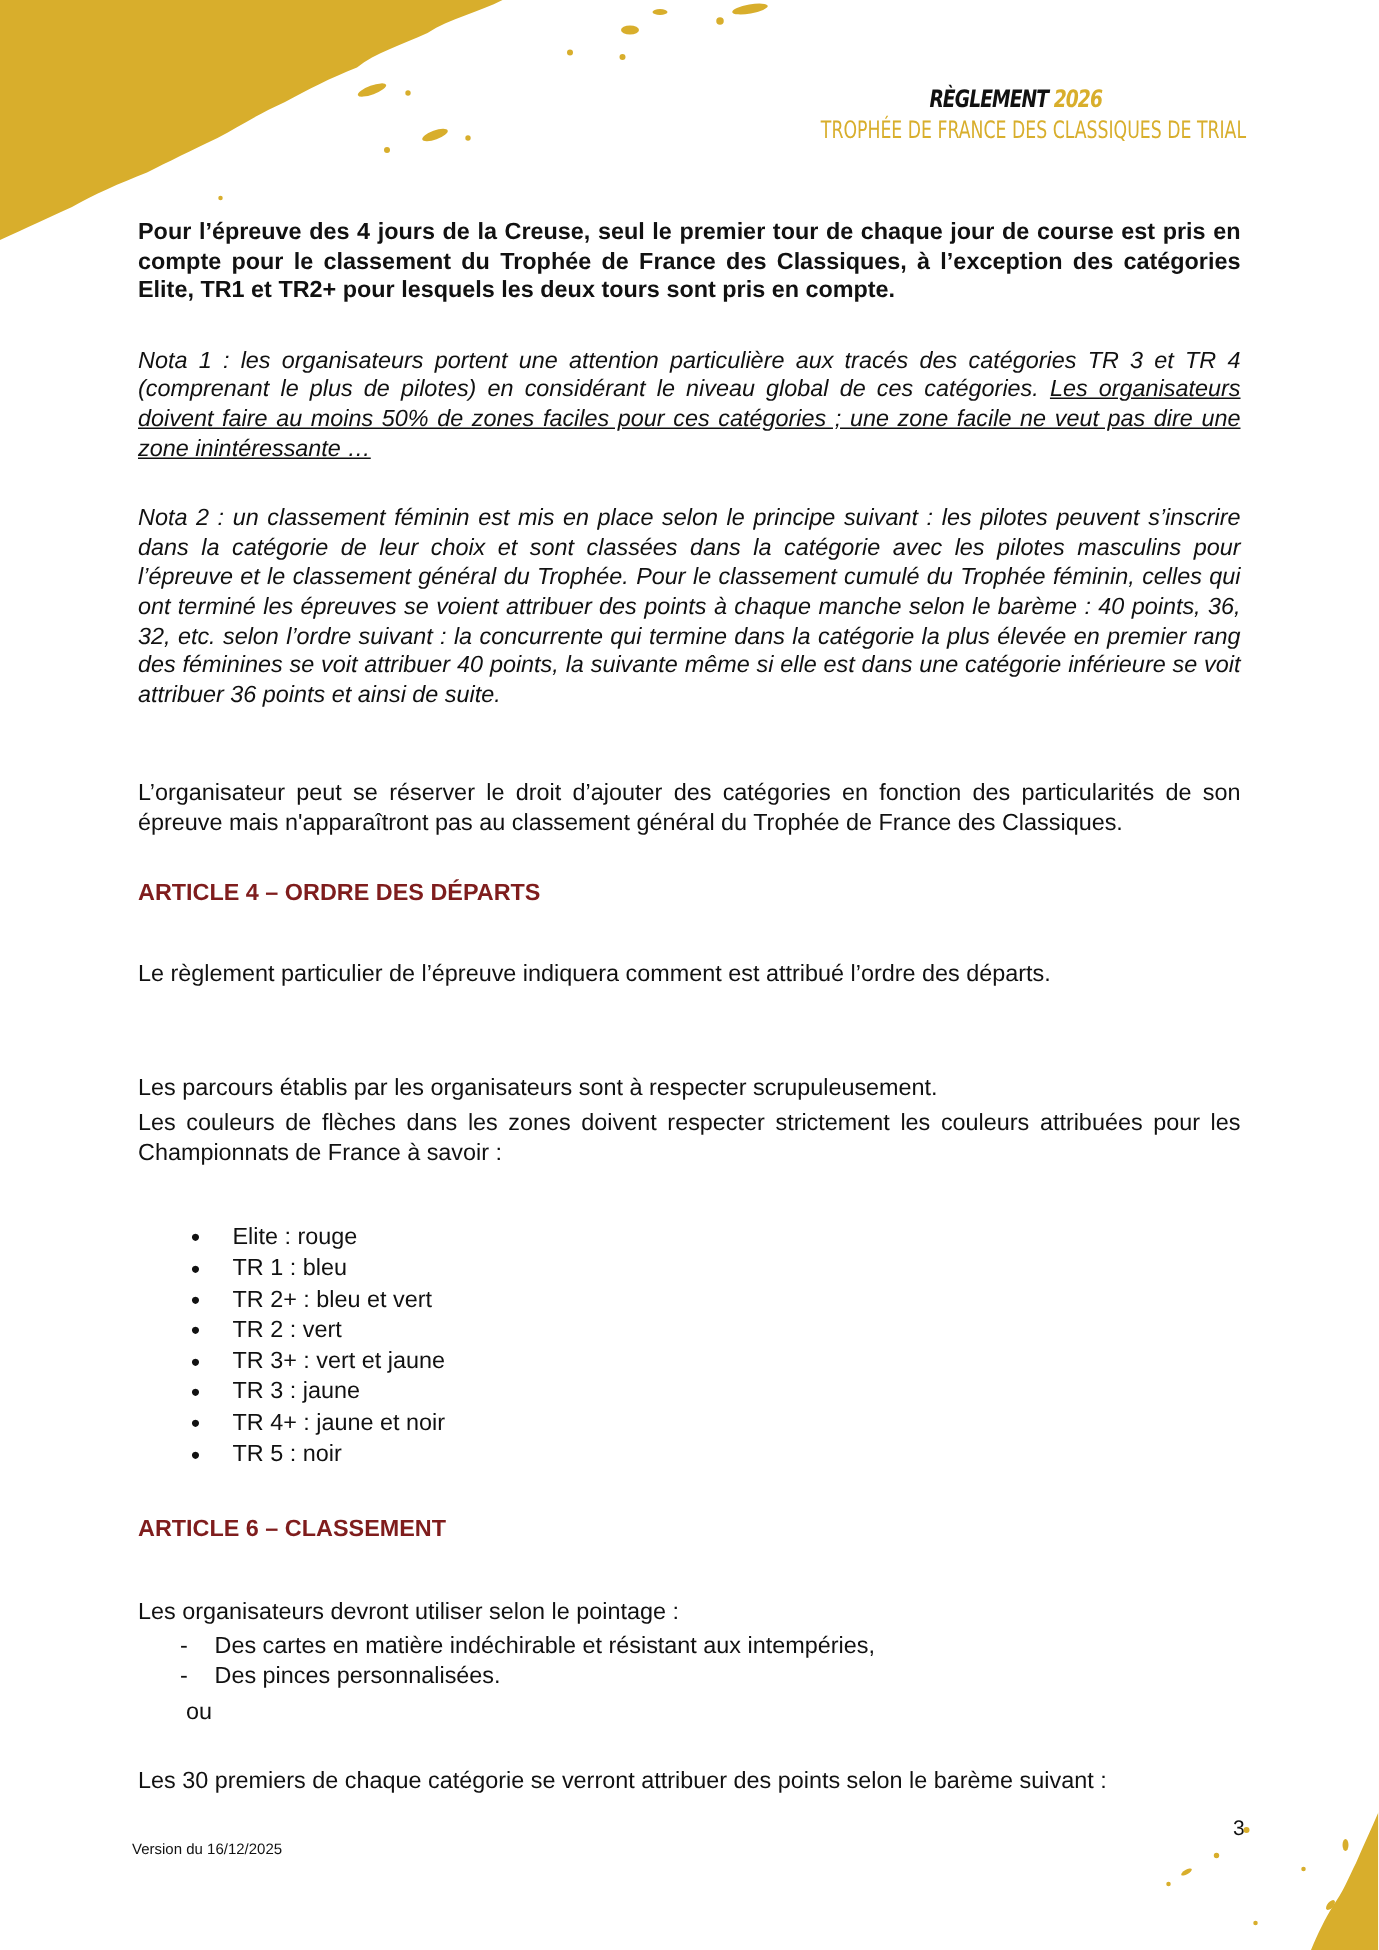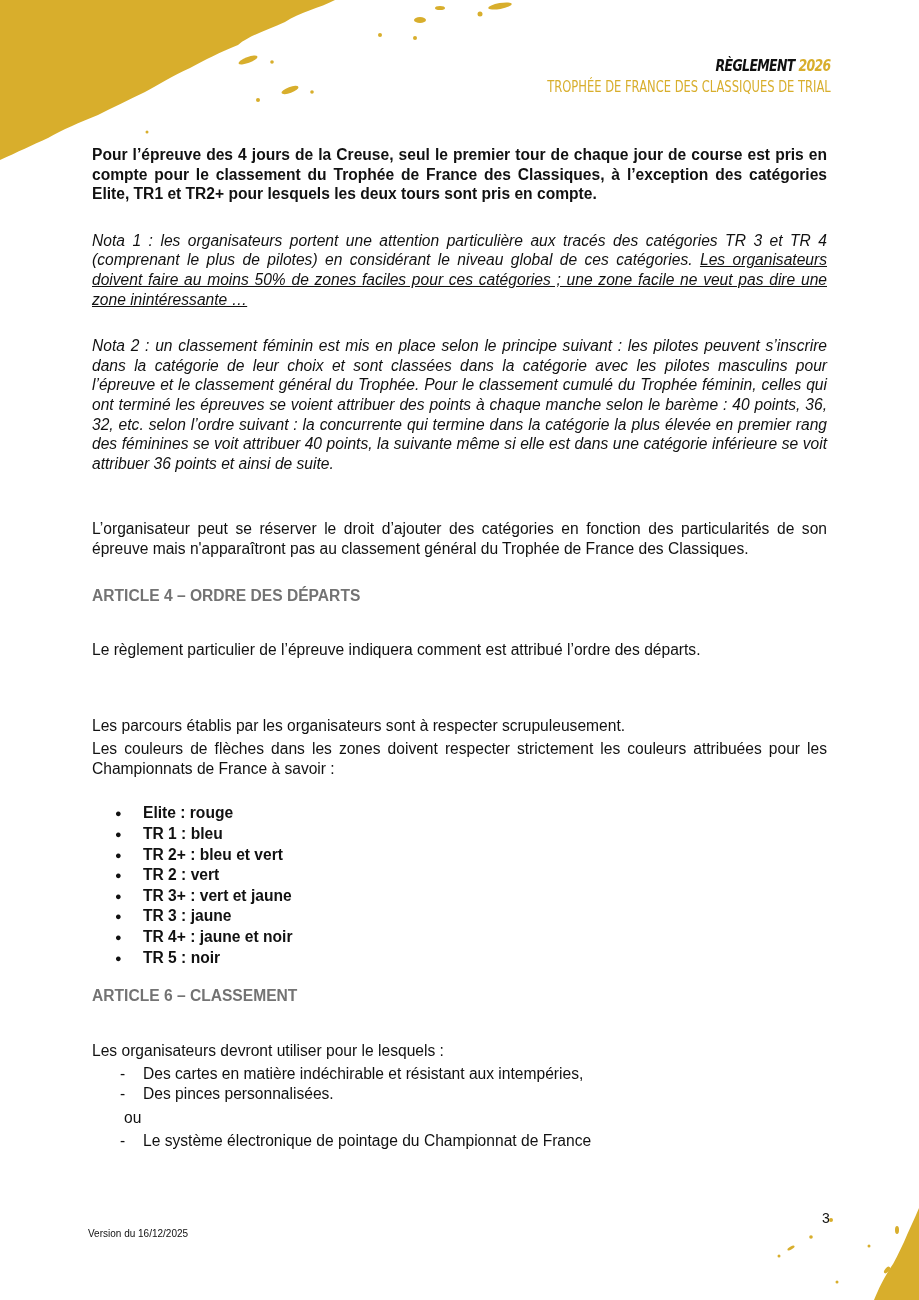--- a/index.html
+++ b/index.html
@@ -1,34 +1,34 @@
 <!DOCTYPE html>
 <html><head>
   <meta charset="utf-8">
   <style>
     html, body { margin: 0; padding: 0; background: #ffffff; }
     body { width: 919px; height: 1300px; position: relative; overflow: hidden;
            font-family: "Liberation Sans", sans-serif; color: #111; }
     .deco-tl { position: absolute; left: 0; top: 0; width: 520px; height: 170px; }
     .deco-br { position: absolute; right: 0; bottom: 0; width: 170px; height: 110px; }
-    .header { position: absolute; right: 88px; top: 56px; text-align: right; }
+    .header { position: absolute; right: 88px; top: 56px; text-align: center; }
     .header .title { font-family: "DejaVu Sans", sans-serif; font-weight: bold; font-style: italic;
                      font-size: 16px; letter-spacing: -0.8px; transform: scaleX(0.78); transform-origin: right;
                      color: #111; line-height: 20px; }
     .header .title .year { color: #d8ae2c; }
     .header .subtitle { font-family: "DejaVu Sans", sans-serif; font-size: 16px; color: #d8ae2c;
                         transform: scaleX(0.72); transform-origin: right; line-height: 22px; white-space: nowrap; }
     .content { position: absolute; left: 88px; top: 141px; width: 743px; font-size: 15.6px; line-height: 19.6px; }
     p { margin: 4px; }
     .justify { text-align: justify; }
     .bold { font-weight: bold; }
     .italic { font-style: italic; }
     .u { text-decoration: underline; }
-    .article { color: #737373; font-weight: bold; font-size: 15.6px; }
-    ul.bullets { list-style: none; margin: 0; padding: 0; font-weight: bold; }
+    .article { color: #7f1d1d; font-weight: bold; font-size: 15.6px; }
+    ul.bullets { list-style: none; margin: 12px; padding: 0; }
     ul.bullets li { position: relative; padding-left: 55px; line-height: 20.6px; }
     ul.bullets li::before { content: "●"; position: absolute; left: 27px; font-size: 11px; }
     ul.dash { list-style: none; margin: 0; padding: 0; }
     ul.dash li { position: relative; padding-left: 55px; line-height: 19.6px; }
     ul.dash li::before { content: "-"; position: absolute; left: 32px; }
     .ou { padding-left: 32px; }
     .footer { position: absolute; left: 88px; top: 1228px; font-size: 10px; }
     .page-num { position: absolute; left: 822px; top: 1210px; font-size: 14px; }
   </style>
 </head>
@@ -87,30 +87,28 @@
     <li>TR 2 : vert</li>
     <li>TR 3+ : vert et jaune</li>
     <li>TR 3 : jaune</li>
     <li>TR 4+ : jaune et noir</li>
     <li>TR 5 : noir</li>
   </ul>
   <div style="height:14px"></div>
 
   <p class="article">ARTICLE 6 – CLASSEMENT</p>
   <div style="height:27px"></div>
-  <p>Les organisateurs devront utiliser pour le lesquels :</p>
+  <p>Les organisateurs devront utiliser selon le pointage :</p>
   <ul class="dash">
     <li>Des cartes en matière indéchirable et résistant aux intempéries,</li>
     <li>Des pinces personnalisées.</li>
   </ul>
   <p class="ou">ou</p>
-  <ul class="dash">
-    <li>Le système électronique de pointage du Championnat de France</li>
-  </ul>
   <div style="height:19px"></div>
+  <p>Les 30 premiers de chaque catégorie se verront attribuer des points selon le barème suivant :</p>
 </div>
 
 <div class="page-num">3</div>
 <div class="footer">Version du 16/12/2025</div>
 
 <svg class="deco-br" viewBox="0 0 170 110">
   <path d="M170,18 C165,30 160,40 155,52 C150,62 146,72 140,80 C134,90 130,98 125,110 L170,110 Z" fill="#d8ae2c"></path>
   <ellipse cx="138" cy="80" rx="4" ry="2" fill="#d8ae2c" transform="rotate(-50 138 80)"></ellipse>
   <ellipse cx="148" cy="40" rx="2" ry="4" fill="#d8ae2c"></ellipse>
   <circle cx="82" cy="30" r="2" fill="#d8ae2c"></circle>

